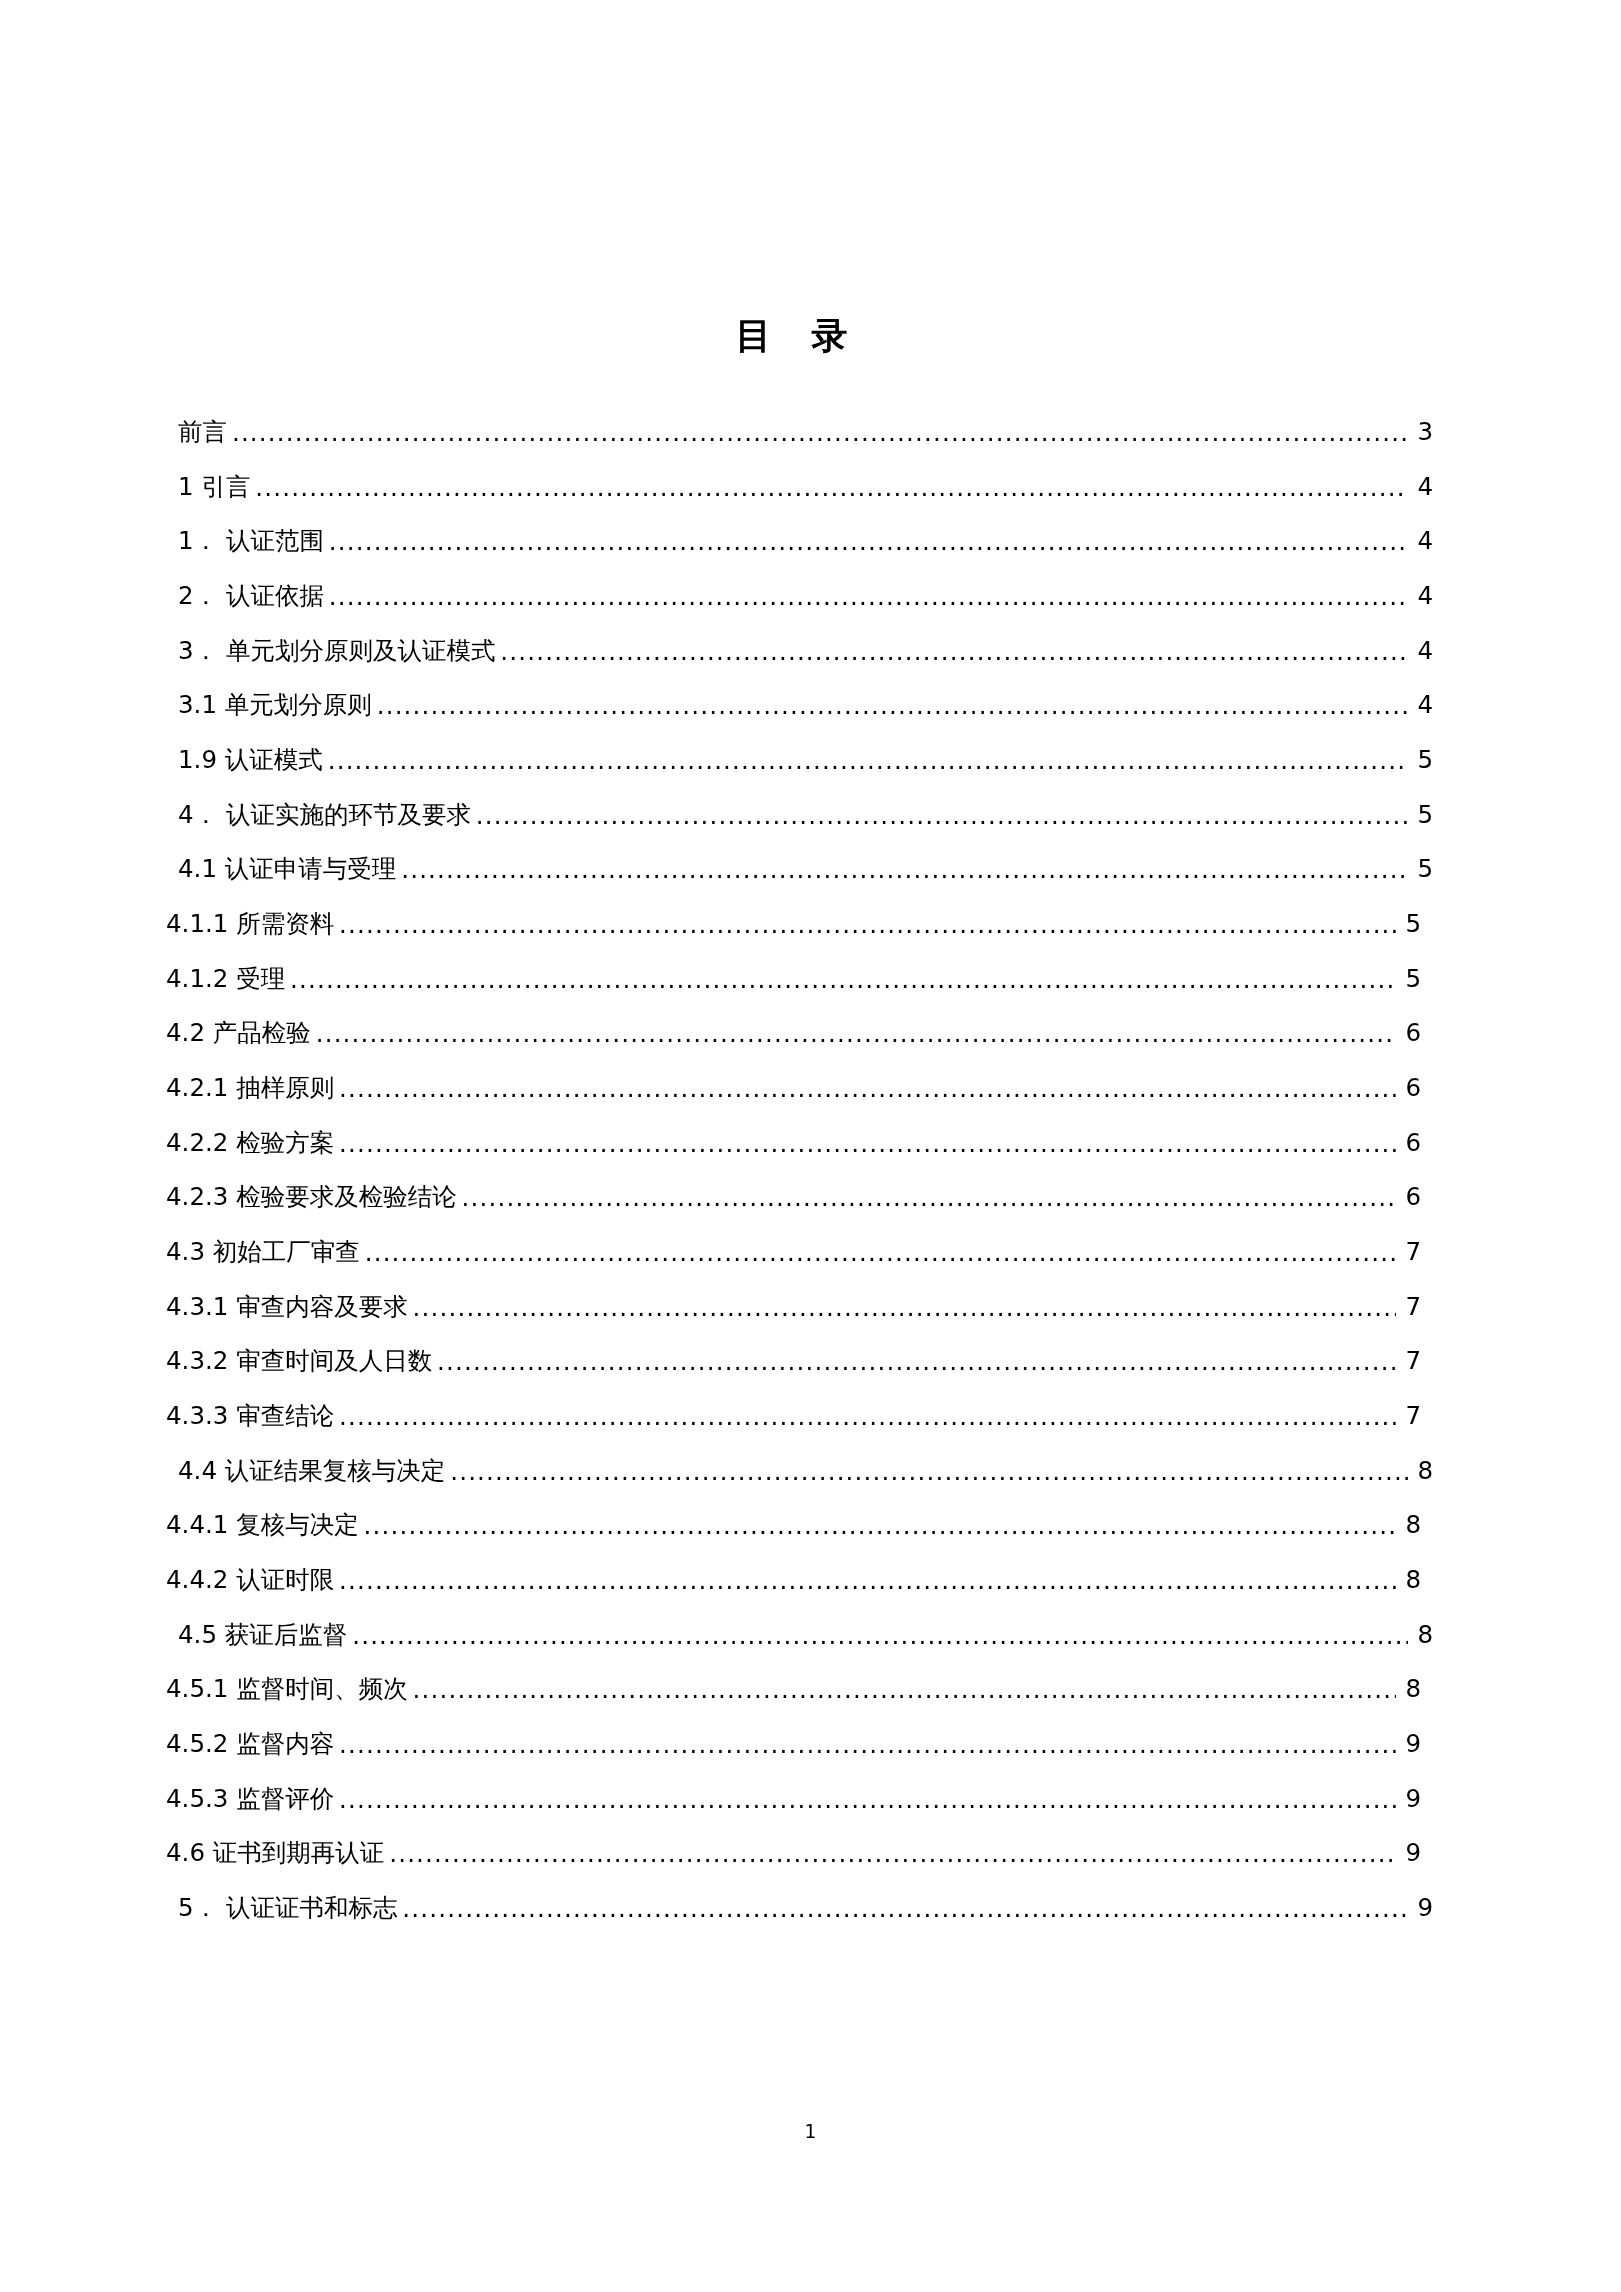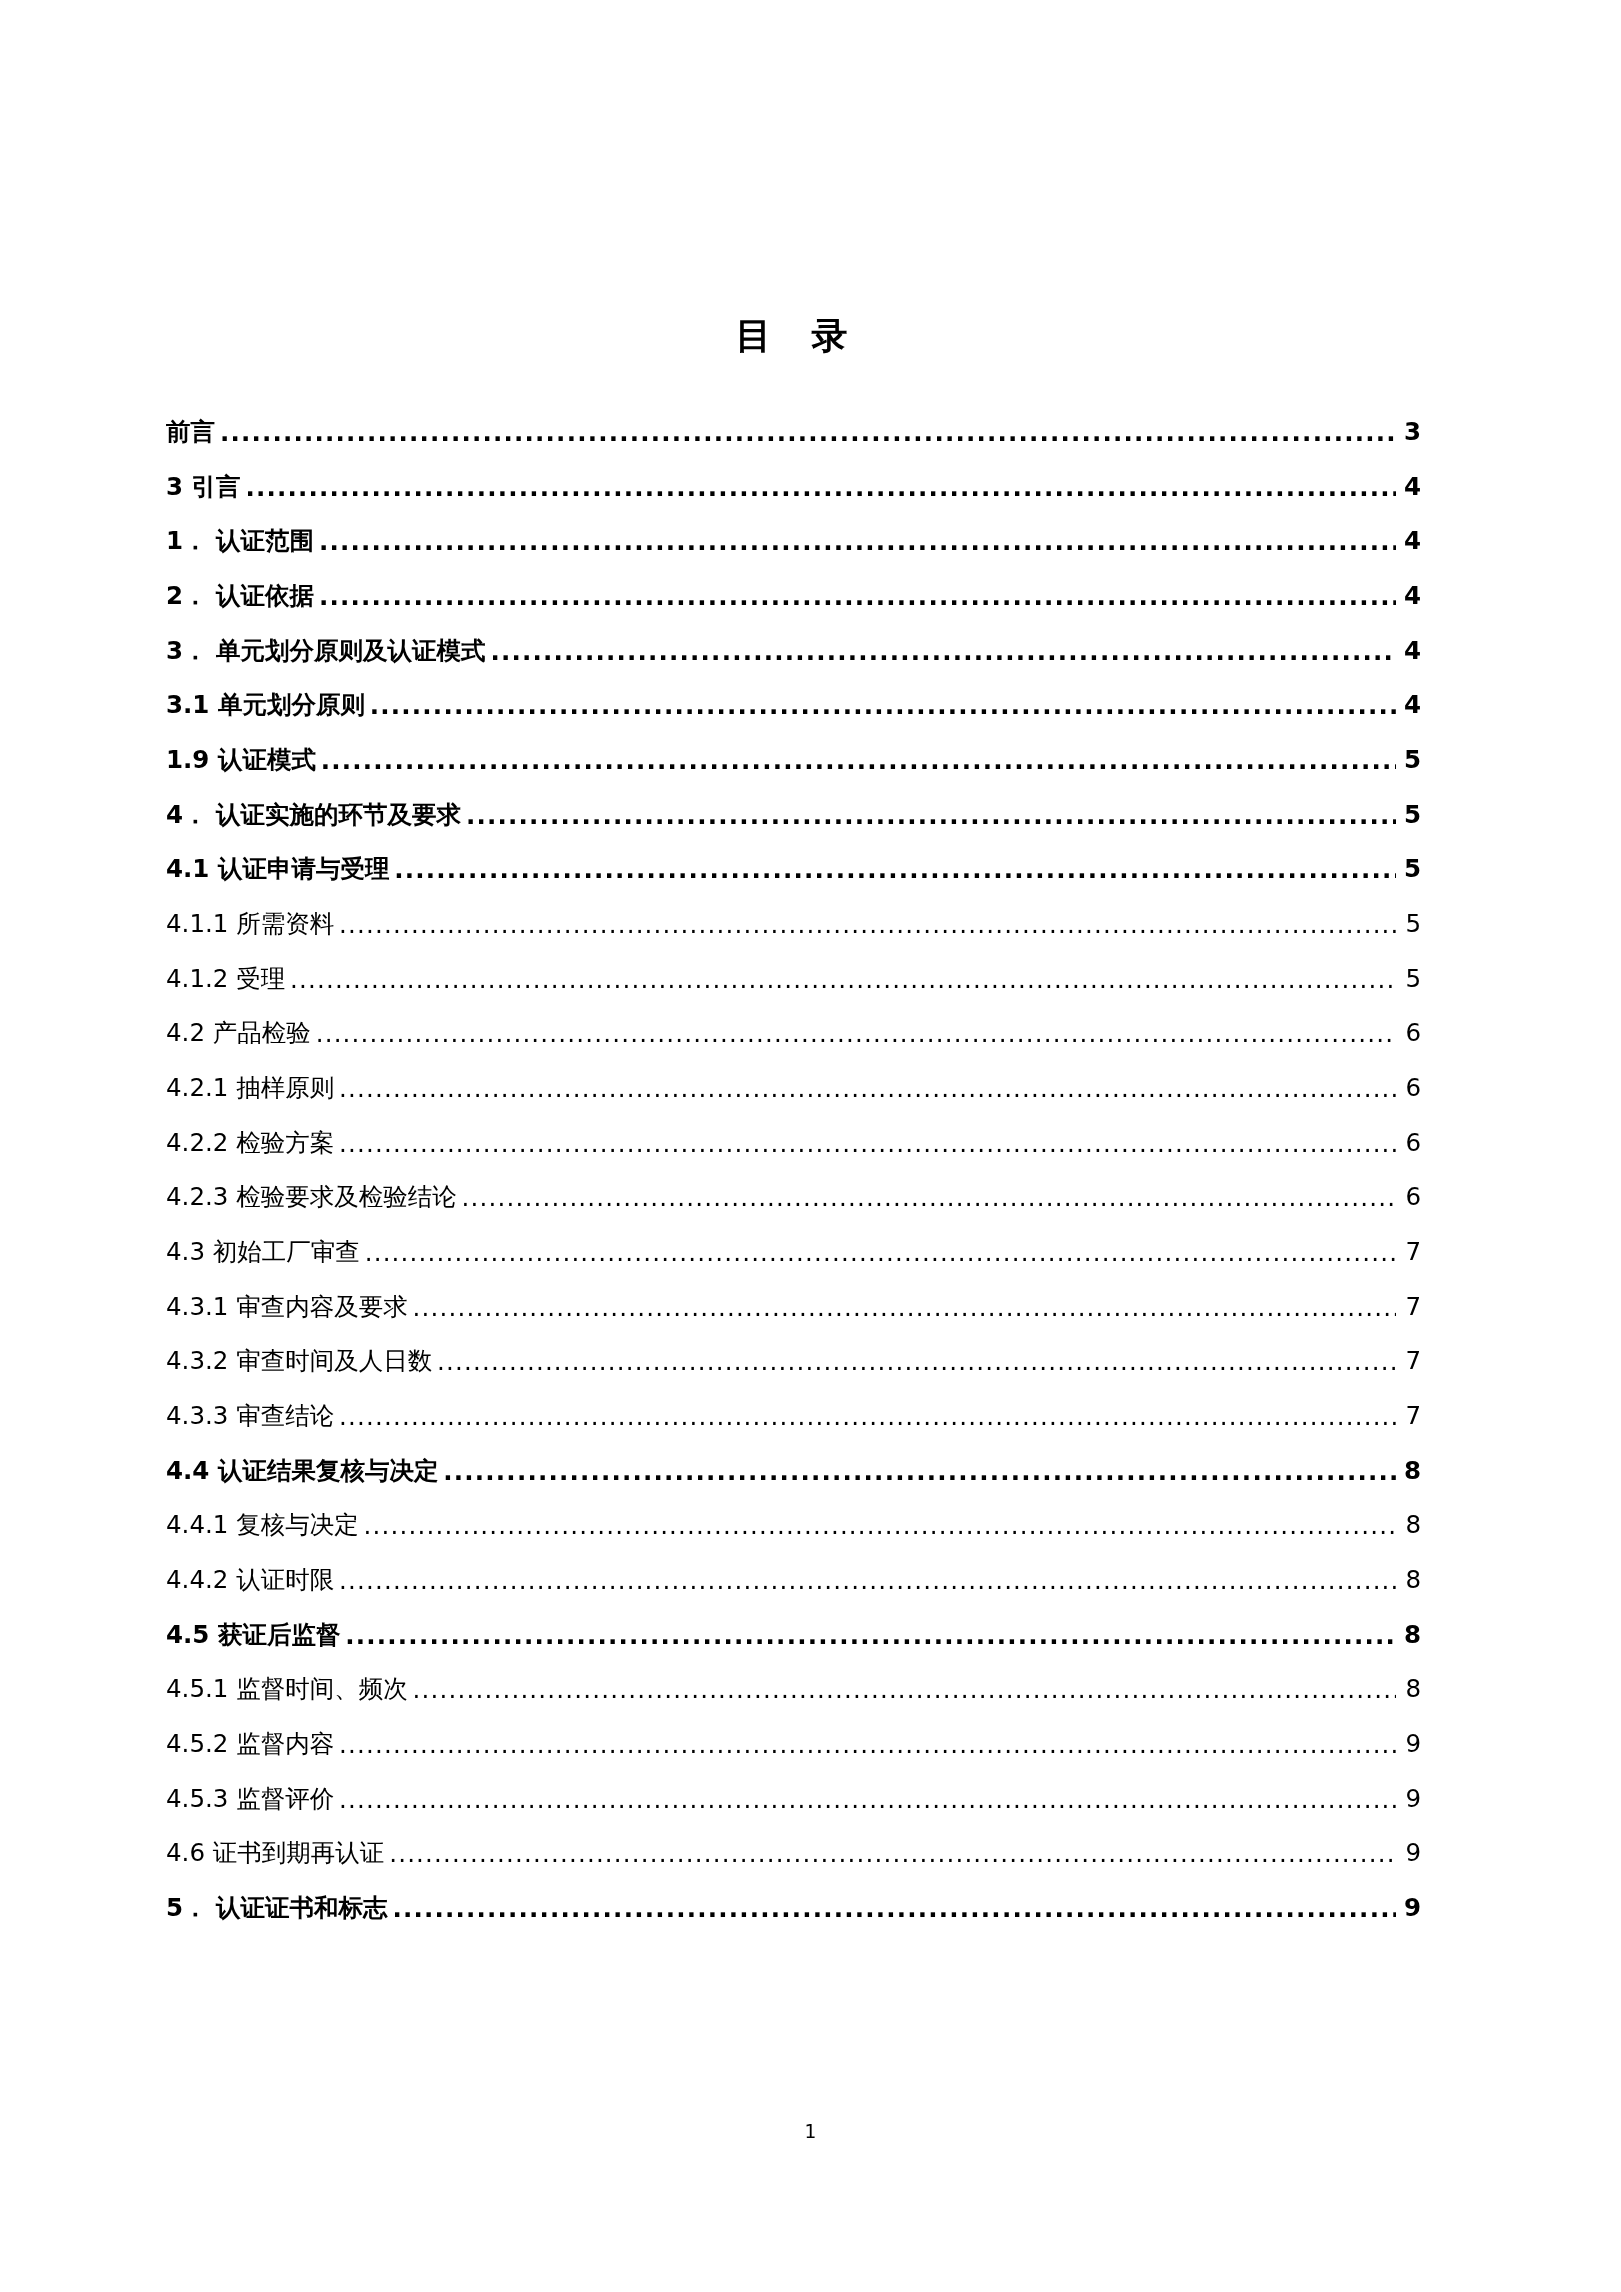--- a/index.html
+++ b/index.html
@@ -44,21 +44,22 @@
     display: flex;
     align-items: flex-end;
     width: 100%;
     margin-bottom: 26.5px;
     font-size: 24.5px;
     line-height: 1.15;
     color: #000;
     white-space: nowrap;
   }
   .toc-entry.level1 {
-    font-weight: 700;
+    font-weight: 400;
+    margin-left: 12px;
   }
   .toc-entry.level2 {
     font-weight: 400;
   }
   .toc-label {
     flex: 0 0 auto;
     padding-right: 2.9px;
   }
   .toc-dots {
     flex: 1 1 auto;
@@ -99,21 +100,21 @@
 <div class="page">
   <div class="content">
     <div class="doc-title">目 录</div>
     <ul class="toc" id="toc-list">
         <li class="toc-entry level1">
           <span class="toc-label">前言</span>
           <span class="toc-dots"></span>
           <span class="toc-page">3</span>
         </li>
         <li class="toc-entry level1">
-          <span class="toc-label">3 引言</span>
+          <span class="toc-label">1 引言</span>
           <span class="toc-dots"></span>
           <span class="toc-page">4</span>
         </li>
         <li class="toc-entry level1">
           <span class="toc-label">1． 认证范围</span>
           <span class="toc-dots"></span>
           <span class="toc-page">4</span>
         </li>
         <li class="toc-entry level1">
           <span class="toc-label">2． 认证依据</span>

